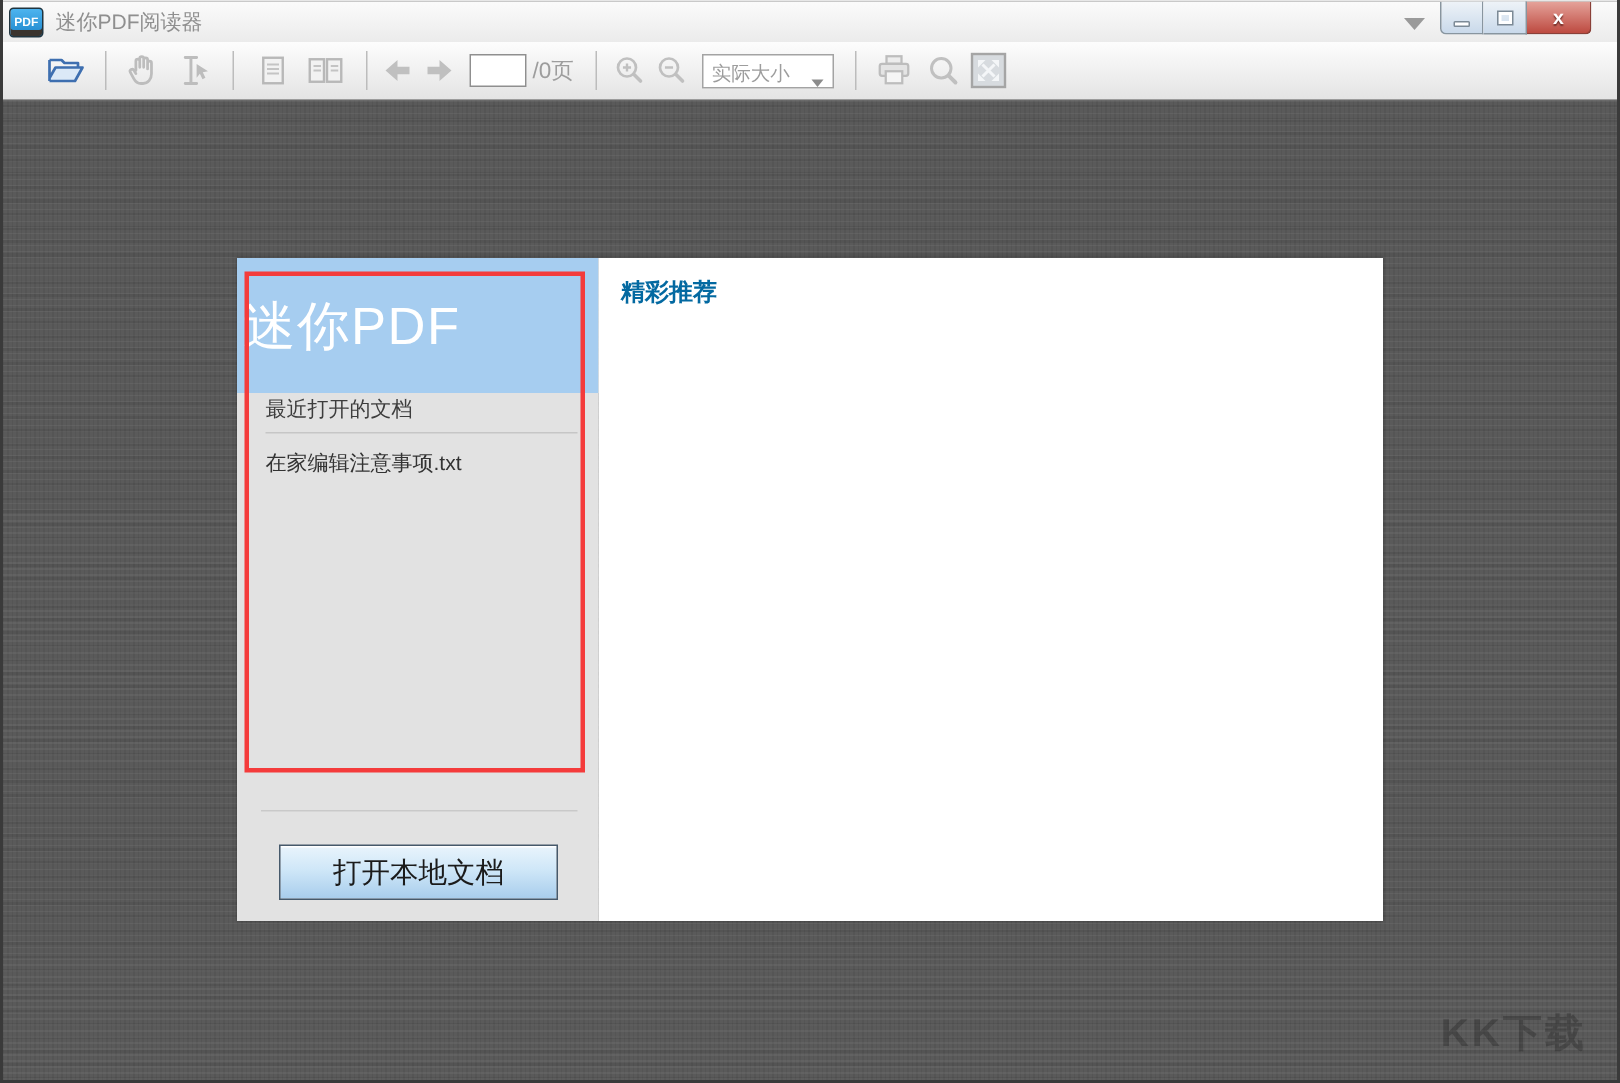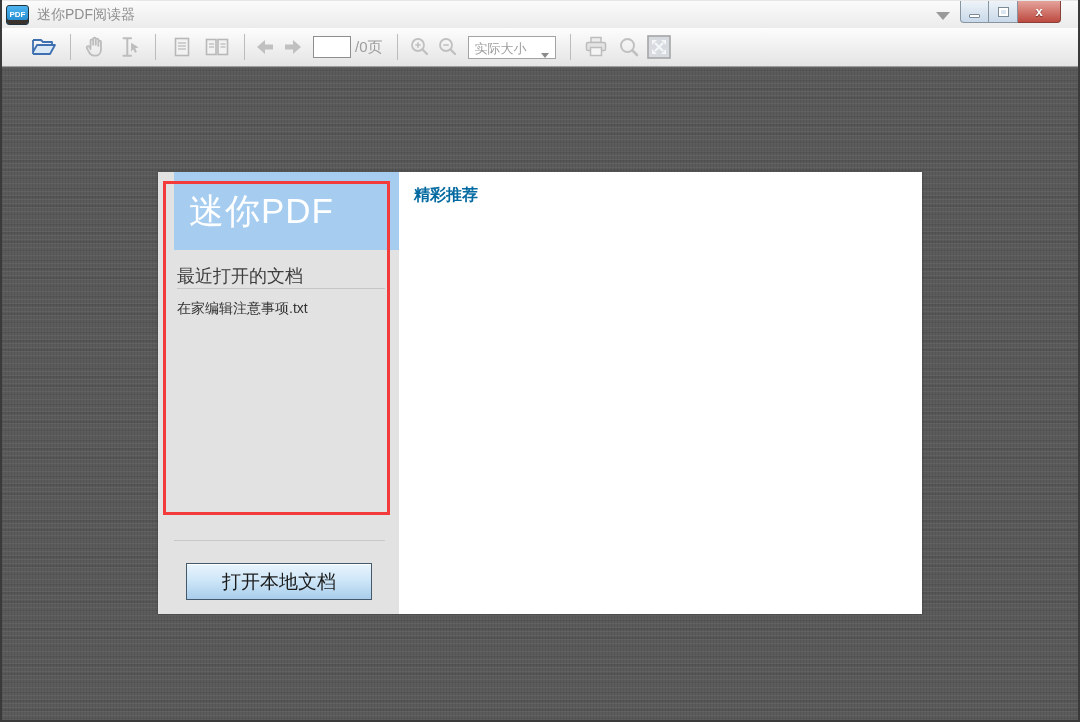--- a/index.html
+++ b/index.html
@@ -83,26 +83,26 @@
       repeating-linear-gradient(0deg, rgba(0,0,0,0.07) 0 2px, transparent 2px 9px);
   }
 
   
   .mainpanel{
     position:absolute; left:156px; top:105px; width:764px; height:442px;
     display:flex; box-shadow:0 0 2px rgba(0,0,0,0.4);
   }
   .sidebar{ position:relative; width:241px; background:#e2e2e2; }
   .brand{
-    position:absolute; left:16px; top:0; right:0; height:78px;
+    position:absolute; left:0; top:0; right:0; height:90px;
     background:#a6cdf0; color:#fff; font-size:35px;
-    display:flex; align-items:center; padding-left:15px;
+    display:flex; align-items:center; padding-left:4px;
     font-weight:400; letter-spacing:1px;
   }
-  .recent-title{ position:absolute; left:19px; top:92px; font-size:18px; color:#3d3d3d;text-align:right; }
+  .recent-title{ position:absolute; left:19px; top:92px; font-size:14px; color:#3d3d3d;text-align:right; }
   .sb-sep1{ position:absolute; left:19px; top:116px; width:208px; height:1px; background:#c6c6c6; }
   .recent-item{ position:absolute; left:19px; top:128px; width:205px; cursor:pointer; }
   .recent-name{ font-size:14px; color:#333; line-height:17px; }
   .recent-path{ font-size:13px; color:#9b9b9b; line-height:16px; }
   .red-rect{
     position:absolute; left:5px; top:9px; width:227px; height:334px;
     border:3px solid #f43b3b; pointer-events:none;
   }
   .sb-sep2{ position:absolute; left:16px; top:368px; width:211px; height:1px; background:#c9c9c9; }
   .open-btn{
@@ -259,15 +259,16 @@
         <div class="sb-sep2"></div>
         <button class="open-btn">打开本地文档</button>
       </div>
 
       <div class="content">
         <div class="content-title">精彩推荐</div>
       </div>
 
     </div>
 
+    <div class="watermark">KK下载</div>
   </div>
 
 </div>
 
 </body></html>

